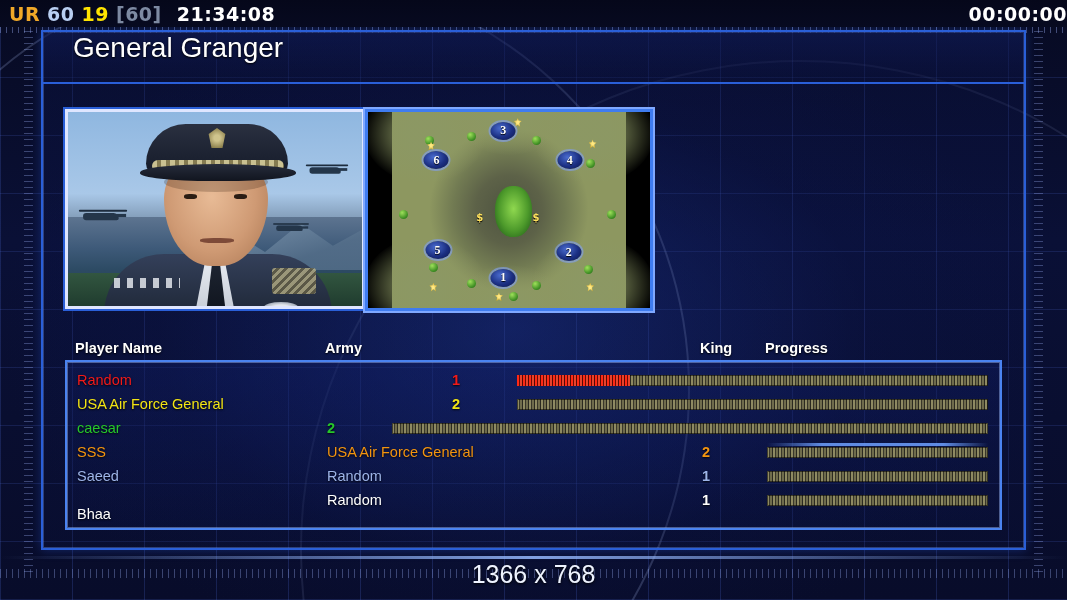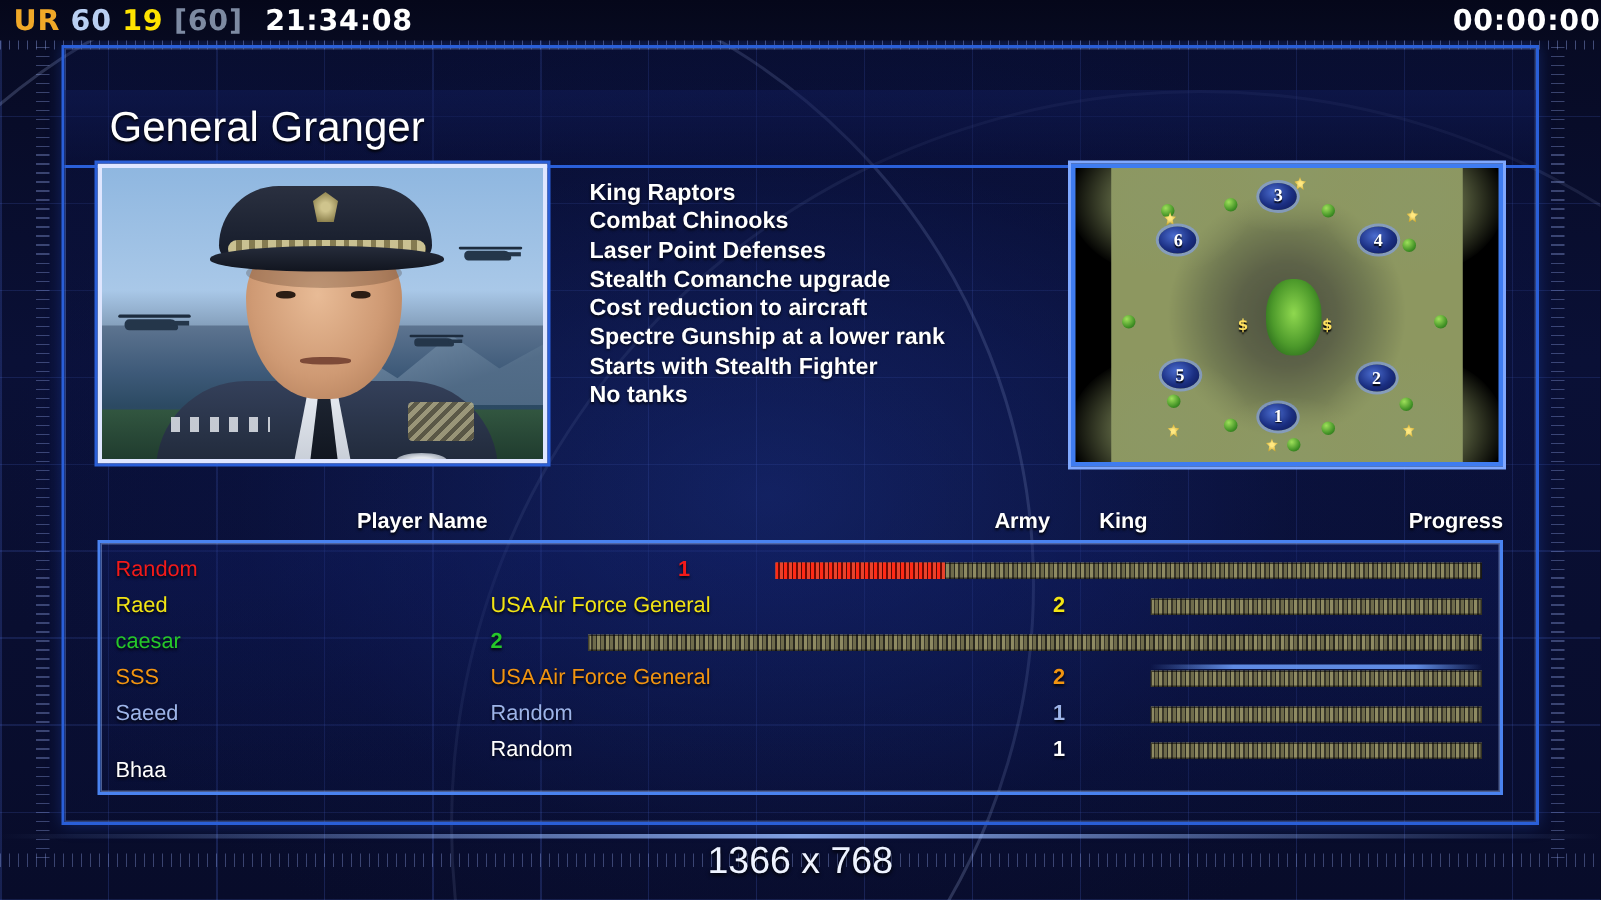--- a/index.html
+++ b/index.html
@@ -84,24 +84,23 @@
   
   .frame {
     position: absolute; left: 41px; top: 30px; width: 985px; height: 520px;
     border: 2px solid #2a5fd8;
     box-shadow: 0 0 0 1px rgba(120,160,255,0.35) inset,
                 0 0 10px rgba(40,90,220,0.35);
     background: linear-gradient(180deg, rgba(12,22,78,0.30) 0%, rgba(10,18,64,0.18) 100%);
   }
   .frame-title {
     position: absolute; left: 0; top: 0; width: 100%; height: 52px;
-    display: flex; align-items: center;
+    display: flex; 
     border-bottom: 2px solid #2a5fd8;
     background: linear-gradient(180deg, rgba(18,30,95,0.45), rgba(8,14,55,0.25));
-    margin-top: 28px;
   }
   .frame-title span {
     color: #ffffff; font-size: 28px; padding-left: 30px;
     text-shadow: 0 1px 2px #000;
     font-family: "Liberation Sans", sans-serif;
   }
 
   
   .inforow {
     position: absolute; left: 22px; top: 77px; right: 22px; height: 210px;
@@ -279,21 +278,20 @@
   .table-wrap {
     position: absolute; left: 22px; right: 22px; top: 302px; bottom: 18px;
   }
   .thead {
     display: flex; align-items: flex-end; height: 24px;
     padding: 0 0 2px 10px;
   }
   .thead div {
     color: #ffffff; font-weight: bold; font-size: 14.5px;
     text-shadow: 0 1px 2px #000;
-    text-align: right;
   }
   .col-name { width: 250px; }
   .col-army { width: 375px; }
   .col-team { width: 65px; text-align: left; }
   .col-prog { flex: 1; }
 
   .tbody {
     position: absolute; left: 0; right: 0; top: 26px; bottom: 0;
     border: 2px solid #4a83f0;
     box-shadow: 0 0 0 1px rgba(160,190,255,0.45) inset;
@@ -413,30 +411,20 @@
         <div class="gen-brow"></div>
         <div class="gen-eye l"></div>
         <div class="gen-eye r"></div>
         <div class="gen-mouth"></div>
         <div class="gen-cap"></div>
         <div class="gen-scramble"></div>
         <div class="gen-brim"></div>
         <div class="gen-badge"></div>
       </div>
 
-      <ul class="bullets">
-        <li>King Raptors</li>
-        <li>Combat Chinooks</li>
-        <li>Laser Point Defenses</li>
-        <li>Stealth Comanche upgrade</li>
-        <li>Cost reduction to aircraft</li>
-        <li>Spectre Gunship at a lower rank</li>
-        <li>Starts with Stealth Fighter</li>
-        <li>No tanks</li>
-      </ul>
 
       <div class="minimap">
         <div class="mm-field">
           <div class="mm-lobe" style="left:-12%;top:-14%;width:52%;height:50%"></div>
           <div class="mm-lobe" style="right:-12%;top:-14%;width:52%;height:50%"></div>
           <div class="mm-lobe" style="left:-12%;bottom:-14%;width:52%;height:50%"></div>
           <div class="mm-lobe" style="right:-12%;bottom:-14%;width:52%;height:50%"></div>
           <div class="mm-lobe" style="left:26%;top:-20%;width:48%;height:42%"></div>
           <div class="mm-lobe" style="left:26%;bottom:-20%;width:48%;height:42%"></div>
 
@@ -496,21 +484,20 @@
           <div class="trow">
             <div class="parmy" style="color: rgb(242, 26, 26);">Random</div>
             <div class="pteam" style="color: rgb(242, 26, 26);">1</div>
             <div class="pbar-cell" style="position: relative;">
               <div class="pbar">
                 <div class="fill" style="width: 24%;"></div>
               </div>
             </div>
           </div>
           <div class="trow">
-            <div class="pname" style="color: rgb(242, 228, 20);">Raed</div>
             <div class="parmy" style="color: rgb(242, 228, 20);">USA Air Force General</div>
             <div class="pteam" style="color: rgb(242, 228, 20);">2</div>
             <div class="pbar-cell" style="position: relative;">
               <div class="pbar"></div>
             </div>
           </div>
           <div class="trow">
             <div class="pname" style="color: rgb(38, 199, 42);">caesar</div>
             <div class="pteam" style="color: rgb(38, 199, 42);">2</div>
             <div class="pbar-cell" style="position: relative;">

